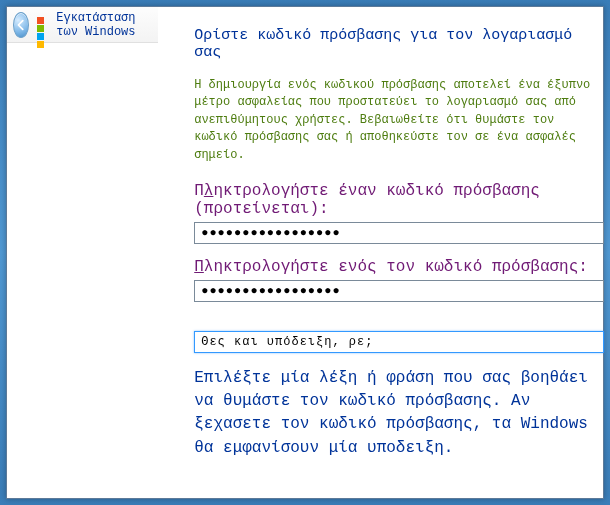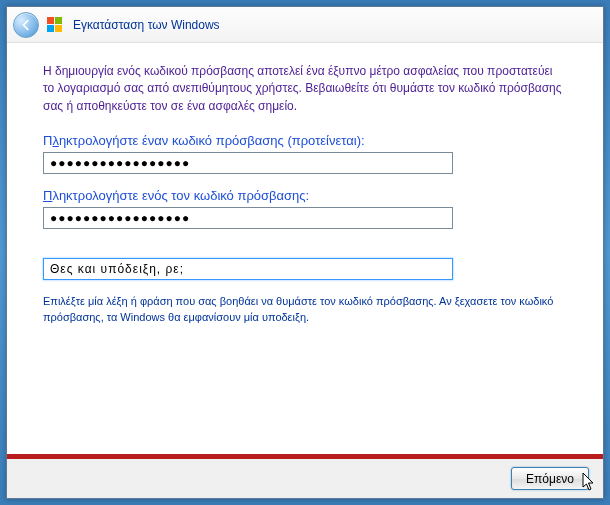--- a/index.html
+++ b/index.html
@@ -15,21 +15,22 @@
     .window {
       position: absolute;
       left: 6px;
       top: 6px;
       width: 598px;
       height: 493px;
       background: #fff;
       border: 1px solid #5c7a99;
       box-shadow: 0 0 6px rgba(0,0,0,0.3);
       display: flex;
-      flex-direction: column;
+      flex-direction: row;
+      font-family: Liberation Mono, monospace;
     }
     .titlebar {
       height: 36px;
       background: linear-gradient(to bottom, #fdfdfd 0%, #f3f3f3 100%);
       border-bottom: 1px solid #e0e0e0;
       display: flex;
       align-items: center;
       padding: 0 6px;
       gap: 6px;
     }
@@ -69,28 +70,28 @@
       padding: 20px 36px 12px 36px;
       color: #1a1a1a;
     }
     .heading {
       color: #003399;
       font-size: 15px;
       font-weight: normal;
       margin-bottom: 16px;
     }
     .desc {
-      color: #4c1d95;
+      color: #4d7c0f;
       font-size: 12px;
       line-height: 1.45;
       margin-bottom: 18px;
     }
     .field-label {
-      color: #1d4ed8;
-      font-size: 13px;
+      color: #701a75;
+      font-size: 16px;
       margin-bottom: 4px;
     }
     .field-label u { text-decoration: underline; }
     .text-input {
       width: 410px;
       height: 22px;
       border: 1px solid #7a8a99;
       padding: 2px 6px;
       font-family: inherit;
       font-size: 12px;
@@ -99,21 +100,21 @@
       display: block;
       background: #fff;
     }
     .text-input.focused {
       border: 1px solid #3399ff;
       box-shadow: 0 0 2px rgba(51,153,255,0.6);
       margin-top: 29px;
     }
     .help-text {
       color: #003399;
-      font-size: 11px;
+      font-size: 16px;
       line-height: 1.45;
       margin-top: 2px;
     }
     .footer {
       height: 44px;
       border-top: 5px solid #b91c1c;
       background: #f0f0f0;
       display: flex;
       align-items: center;
       justify-content: flex-end;
@@ -155,20 +156,21 @@
     <span class="win-icon">
       <span></span>
         <span></span>
         <span></span>
         <span></span>
     </span>
     <span class="title-text">Εγκατάσταση των Windows</span>
   </div>
 
   <div class="content">
+    <h1 class="heading">Ορίστε κωδικό πρόσβασης για τον λογαριασμό σας</h1>
     <p class="desc">Η δημιουργία ενός κωδικού πρόσβασης αποτελεί ένα έξυπνο μέτρο ασφαλείας που προστατεύει το λογαριασμό σας από ανεπιθύμητους χρήστες. Βεβαιωθείτε ότι θυμάστε τον κωδικό πρόσβασης σας ή αποθηκεύστε τον σε ένα ασφαλές σημείο.</p>
 
     <div class="field-label">
       <span>Π</span><u>λ</u><span>ηκτρολογήστε έναν κωδικό πρόσβασης (προτείνεται):</span>
     </div>
     <input type="text" class="text-input" value="●●●●●●●●●●●●●●●●●" style="">
 
     <div class="field-label">
       <span></span><u>Π</u><span>ληκτρολογήστε ενός τον κωδικό πρόσβασης:</span>
     </div>

